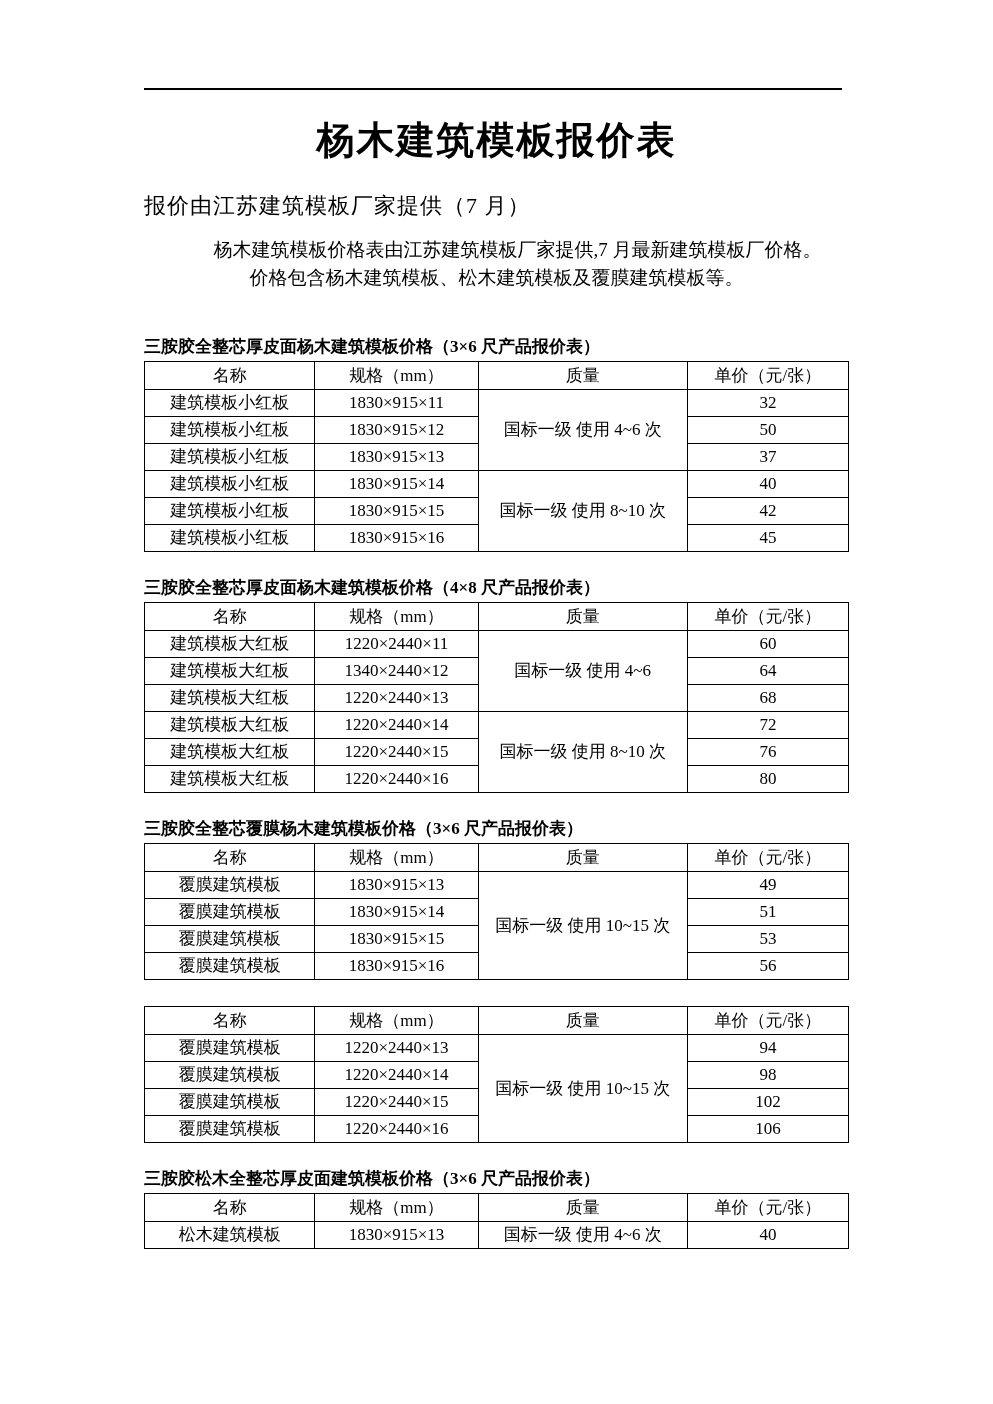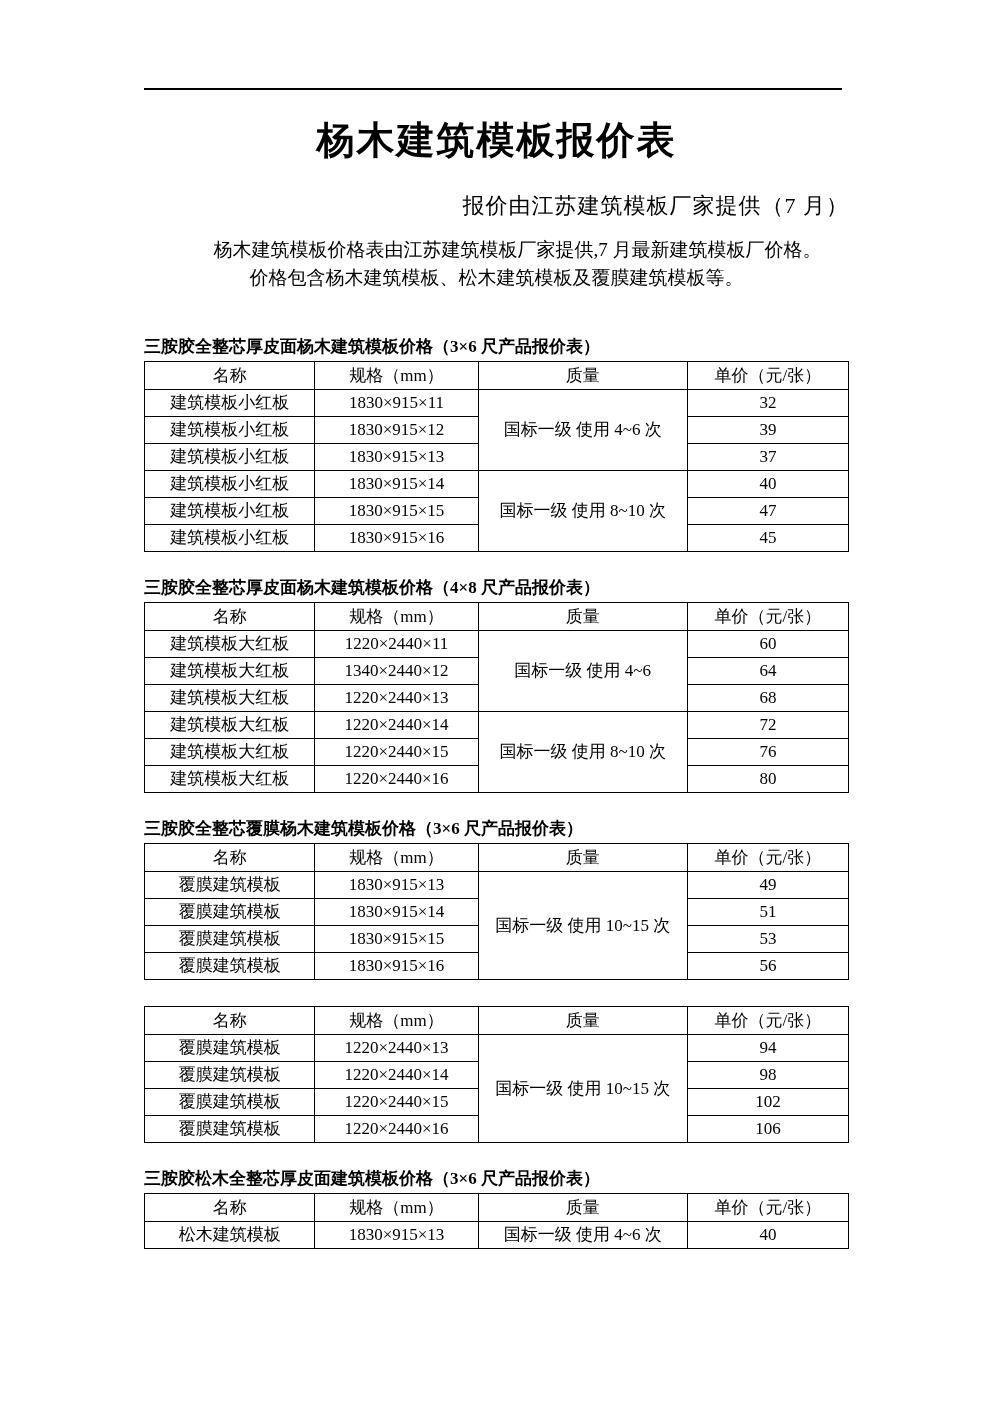--- a/index.html
+++ b/index.html
@@ -29,21 +29,21 @@
   .doc-title {
     margin-top: 26px;
     text-align: center;
     font-size: 38px;
     font-weight: bold;
     letter-spacing: 2px;
     line-height: 48px;
   }
   .doc-subtitle {
     margin-top: 28px;
-    text-align: right;
+    text-align: left;
     font-size: 22px;
     font-weight: normal;
     letter-spacing: 1px;
     line-height: 28px;
   }
   .intro {
     margin-top: 16px;
     font-size: 19px;
     line-height: 28px;
     text-align: center;
@@ -114,37 +114,37 @@
         </tr>
         <tr>
           <td>建筑模板小红板</td>
           <td>1830×915×11</td>
           <td rowspan="3">国标一级 使用 4~6 次</td>
           <td>32</td>
         </tr>
         <tr>
           <td>建筑模板小红板</td>
           <td>1830×915×12</td>
-          <td>39</td>
+          <td>50</td>
         </tr>
         <tr>
           <td>建筑模板小红板</td>
           <td>1830×915×13</td>
           <td>37</td>
         </tr>
         <tr>
           <td>建筑模板小红板</td>
           <td>1830×915×14</td>
           <td rowspan="3">国标一级 使用 8~10 次</td>
           <td>40</td>
         </tr>
         <tr>
           <td>建筑模板小红板</td>
           <td>1830×915×15</td>
-          <td>47</td>
+          <td>42</td>
         </tr>
         <tr>
           <td>建筑模板小红板</td>
           <td>1830×915×16</td>
           <td>45</td>
         </tr>
       </tbody>
         </table>
     </section>
 

